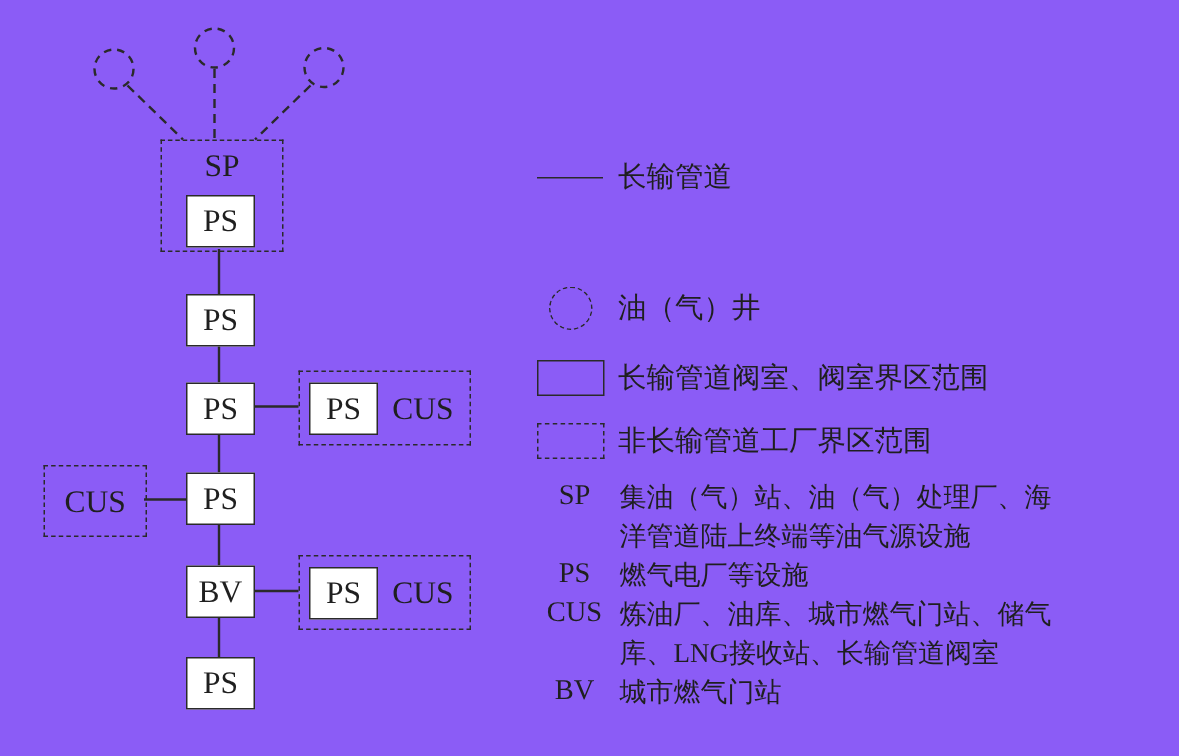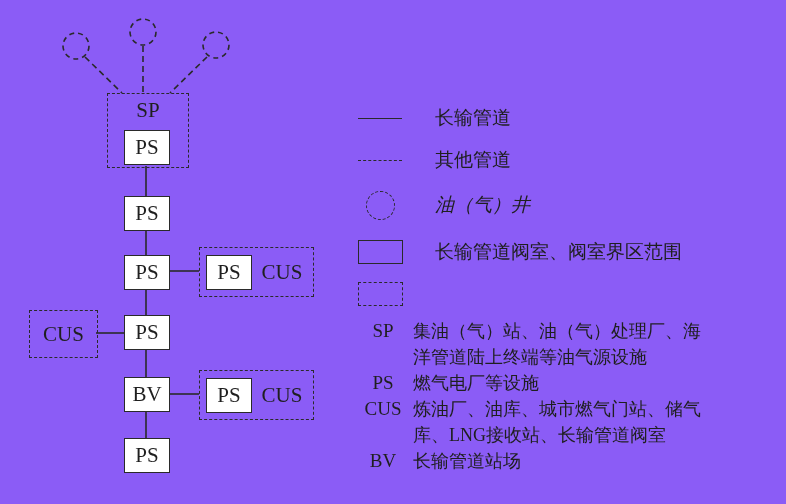--- a/index.html
+++ b/index.html
@@ -38,21 +38,21 @@
   }
   .cus-text {
     display: flex; align-items: center; justify-content: center;
     font-size: 21px;
   }
   .abs { position: absolute; }
 
   
   .lrow { position: absolute; left: 357px; display: flex; align-items: center; }
   .lsym { width: 46px; display: flex; justify-content: center; align-items: center; }
-  .llabel { margin-left: 32px; font-size: 19px; white-space: nowrap; }
+  .llabel { margin-left: 9px; font-size: 19px; white-space: nowrap; }
   .sym-line  { width: 44px; height: 0; border-top: 1.6px solid #2a2a2a; }
   .sym-dash  { width: 44px; height: 0; border-top: 1.6px dashed #2a2a2a; }
   .sym-circle { width: 27px; height: 27px; border: 1.6px dashed #2a2a2a; border-radius: 50%; }
   .sym-rect  { width: 43px; height: 22px; border: 1.6px solid #2a2a2a; }
   .sym-rect.dash { border-style: dashed; }
 
   .arow { position: absolute; left: 357px; display: flex; align-items: flex-start; }
   .abbr { width: 52px; font-size: 19px; line-height: 26px; text-align: center; }
   .adesc { margin-left: 4px; width: 296px; font-size: 18px; line-height: 26px; }
 </style>
@@ -106,54 +106,49 @@
     <div class="node" style="left:6px; top:7px;">PS</div>
     <div class="cus-text abs" style="left:54px; top:0; width:56px; height:100%;">CUS</div>
   </div>
 
   <div class="lrow" style="top:104px; height:28px;">
     <div class="lsym">
         <div class="sym-line"></div>
       </div>
     <div class="llabel">长输管道</div>
   </div>
-  <div class="lrow" style="top:146px; height:28px;">
-    <div class="lsym">
-        <div class="sym-dash"></div>
-      </div>
-    <div class="llabel">其他管道</div>
-  </div>
-  <div class="lrow" style="top:190px; height:30px;font-style:italic;">
+  <div class="lrow" style="top:190px; height:30px;">
     <div class="lsym">
         <div class="sym-circle"></div>
       </div>
     <div class="llabel">油（气）井</div>
   </div>
   <div class="lrow" style="top:238px; height:28px;">
     <div class="lsym">
         <div class="sym-rect"></div>
       </div>
     <div class="llabel">长输管道阀室、阀室界区范围</div>
   </div>
   <div class="lrow" style="top:280px; height:28px;">
     <div class="lsym">
         <div class="sym-rect dash"></div>
       </div>
+    <div class="llabel">非长输管道工厂界区范围</div>
   </div>
 
   <div class="arow" style="top:318px;">
     <div class="abbr">SP</div>
     <div class="adesc">集油（气）站、油（气）处理厂、海洋管道陆上终端等油气源设施</div>
   </div>
   <div class="arow" style="top:370px;">
     <div class="abbr">PS</div>
     <div class="adesc">燃气电厂等设施</div>
   </div>
   <div class="arow" style="top:396px;">
     <div class="abbr">CUS</div>
     <div class="adesc">炼油厂、油库、城市燃气门站、储气库、LNG接收站、长输管道阀室</div>
   </div>
   <div class="arow" style="top:448px;">
     <div class="abbr">BV</div>
-    <div class="adesc">长输管道站场</div>
+    <div class="adesc">城市燃气门站</div>
   </div>
 
 </div>
 
 </body></html>

